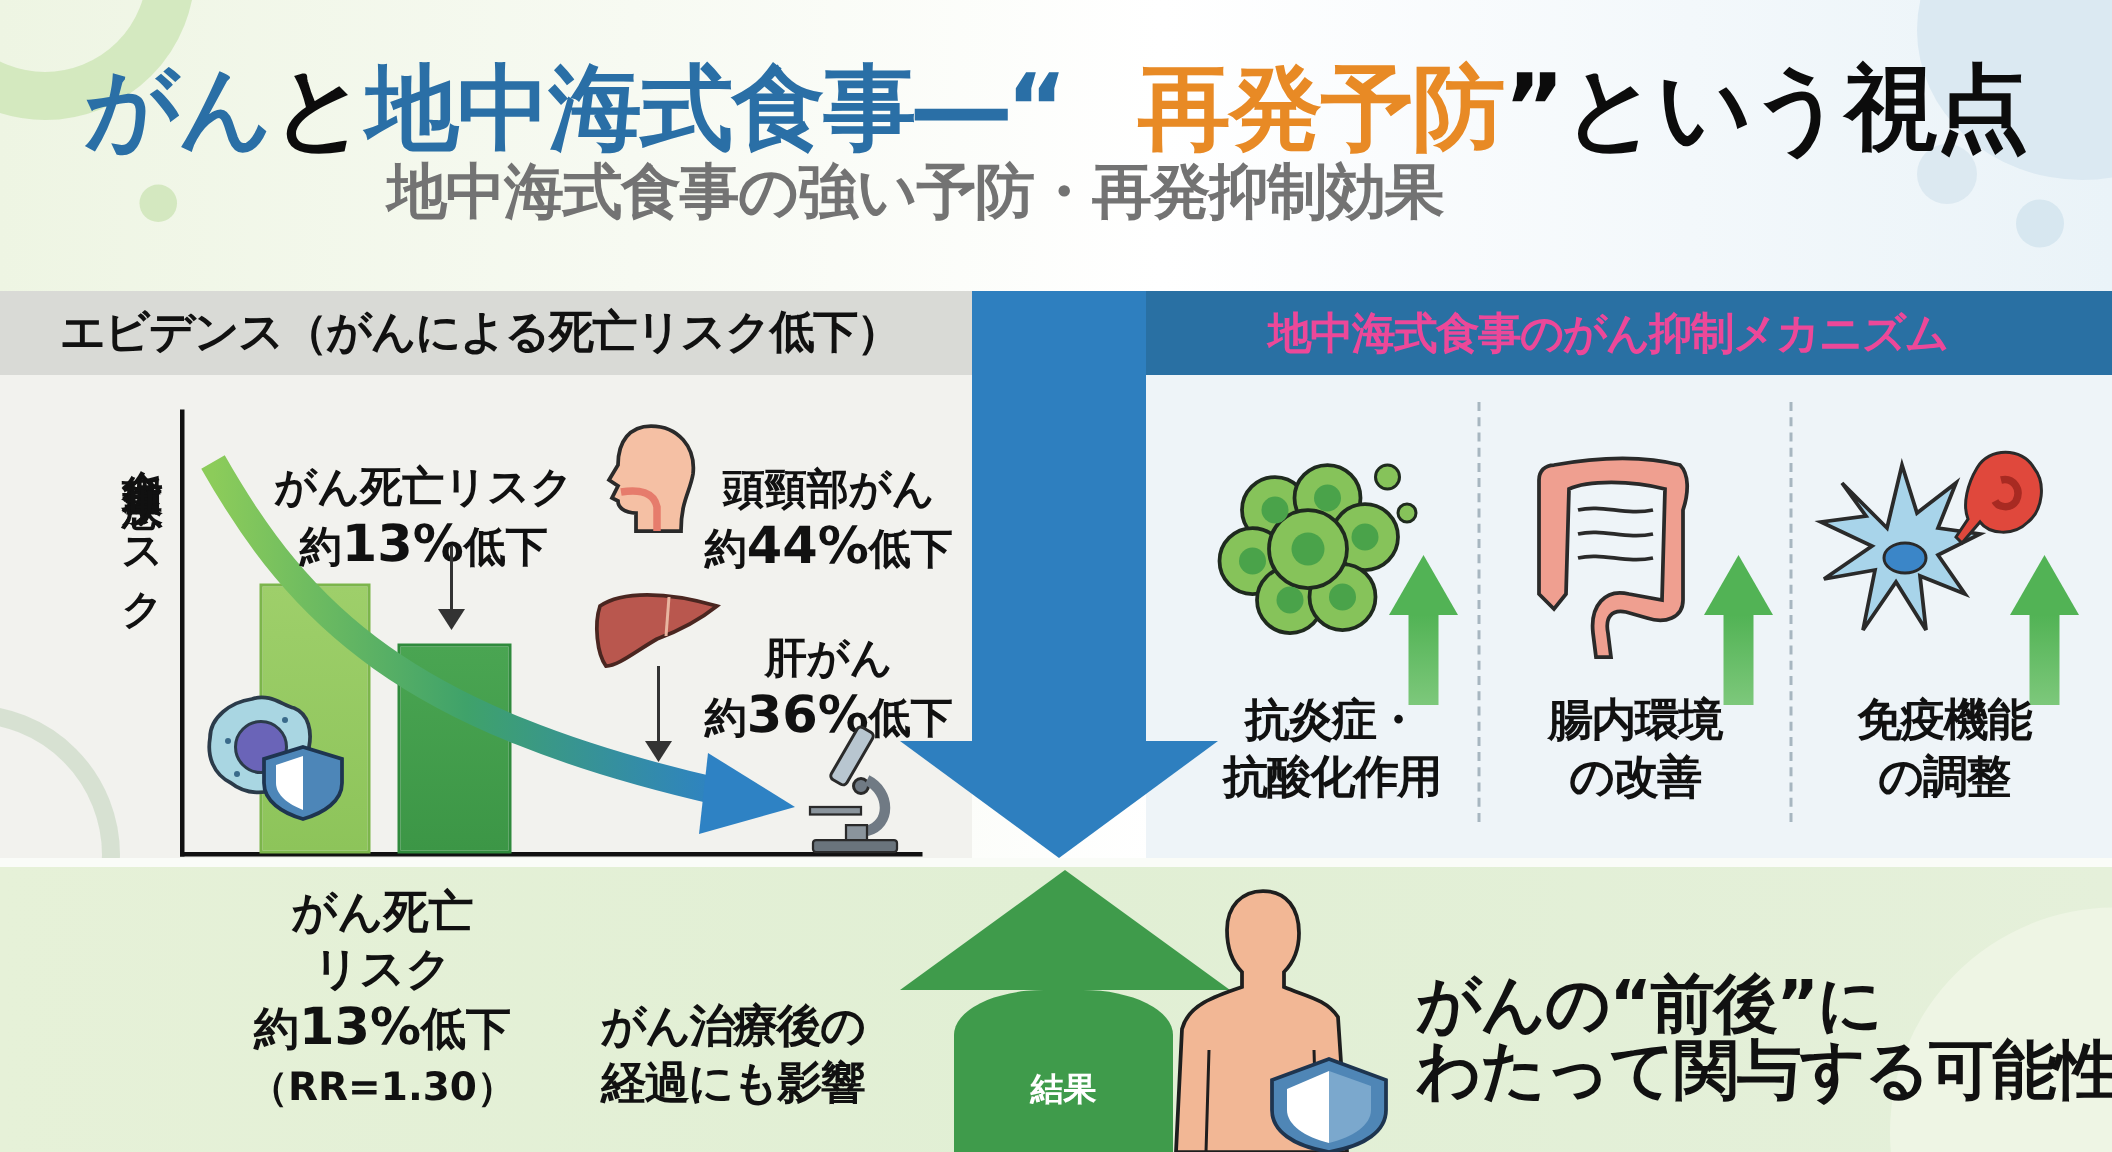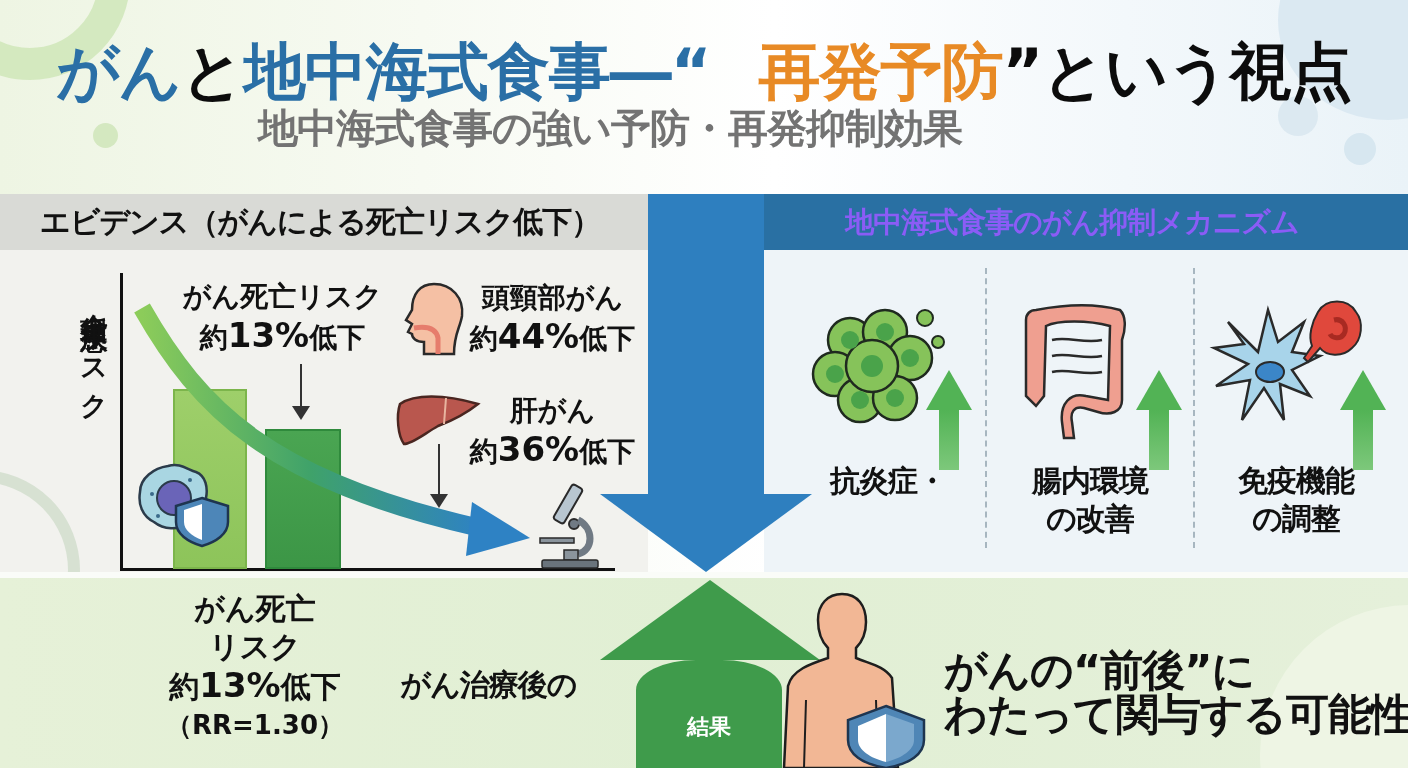--- a/index.html
+++ b/index.html
@@ -43,38 +43,38 @@
     left: 72px; top: 292px; width: 40px;
     font-size: 27px; font-weight: bold; color: #111;
     writing-mode: vertical-rl; text-orientation: upright; letter-spacing: 3px; line-height: 36px;
   }
   .axis-y { left: 120px; top: 273px; width: 3px; height: 298px; background: #111; }
   .axis-x { left: 120px; top: 568px; width: 495px; height: 3px; background: #111; }
 
   .bar1 { left: 173px; top: 389px; width: 74px; height: 180px; background: linear-gradient(180deg, #9ecf6a, #8dc45a); border: 2px solid #7cb54b; }
   .bar2 { left: 265px; top: 429px; width: 76px; height: 140px; background: linear-gradient(180deg, #4aa552, #3c9646); border: 2px solid #2f8a3c; }
 
-  .lbl { font-weight: bold; color: #111; line-height: 38px; white-space: nowrap; }
+  .lbl { font-weight: bold; color: #111; line-height: 38px; white-space: nowrap; margin-top: 28px; }
   .lbl-num { font-size: 34px; }
 
   .lbl-risk { left: 180px; top: 278px; text-align: center; width: 205px; font-size: 28px; }
   .lbl-head { left: 465px; top: 279px; text-align: center; width: 175px; font-size: 28px; }
   .lbl-liver { left: 465px; top: 392px; text-align: center; width: 175px; font-size: 28px; }
 
   .arrow-down-thin { width: 2px; background: #333; }
   .arrow-down-thin::after { content: ""; position: absolute; left: -8px; bottom: -10px; border-left: 9px solid transparent; border-right: 9px solid transparent; border-top: 14px solid #333; }
 
   
   .blue-shaft { left: 648px; top: 194px; width: 116px; height: 300px; background: #2e7fbf; }
   .blue-head { left: 600px; top: 494px; width: 0; height: 0; border-left: 106px solid transparent; border-right: 106px solid transparent; border-top: 78px solid #2e7fbf; }
 
   
   .mech-panel { left: 764px; top: 194px; width: 644px; height: 378px; background: #eef4f8; }
   .mech-head { left: 764px; top: 194px; width: 644px; height: 56px; background: #2970a3; }
-  .mech-head-text { left: 764px; width: 616px; top: 200px; text-align: center; font-size: 29px; font-weight: bold; color: #8b5cf6; line-height: 44px; letter-spacing: -1px; }
+  .mech-head-text { left: 764px; width: 616px; top: 200px; text-align: center; font-size: 29px; font-weight: bold; color: #ec4899; line-height: 44px; letter-spacing: -1px; }
   .mech-divider { top: 268px; width: 0; height: 280px; border-left: 2px dashed #a7b6c0; }
 
   .mech-label { top: 462px; width: 200px; text-align: center; font-size: 30px; font-weight: bold; color: #111; line-height: 38px; letter-spacing: -1px; }
 
   .up-arrow-small { width: 46px; height: 100px; }
   .up-arrow-small .head { position: absolute; left: 0; top: 0; width: 0; height: 0; border-left: 23px solid transparent; border-right: 23px solid transparent; border-bottom: 40px solid #52b355; }
   .up-arrow-small .shaft { position: absolute; left: 13px; top: 40px; width: 20px; height: 60px; background: linear-gradient(180deg, #52b355, #7dc87b); }
 
   
   .result-band { left: 0; top: 578px; width: 1408px; height: 190px; background: linear-gradient(90deg, #e6f1d8 0%, #e1efd4 50%, #e5f0da 100%); }
@@ -198,20 +198,21 @@
   </g>
   <circle cx="115" cy="18" r="8" fill="#86c35a" stroke="#1f2a1f" stroke-width="2"></circle>
   <circle cx="128" cy="42" r="6" fill="#86c35a" stroke="#1f2a1f" stroke-width="2"></circle>
 </svg>
 <div class="abs up-arrow-small" style="left:926px;top:370px">
     <div class="head"></div>
     <div class="shaft"></div>
   </div>
 <div class="abs mech-label" style="left:788px">
   <div>抗炎症・</div>
+  <div>抗酸化作用</div>
 </div>
 
 <svg class="abs" style="left:1018px;top:300px" width="120" height="140" viewBox="0 0 120 140">
   <path d="M18 10 C50 4 80 4 102 10 C108 16 108 28 104 40 L104 100 C104 112 92 116 80 112 L66 108 C56 106 52 112 54 122 L56 138 L46 138 L44 122 C42 104 52 92 68 96 L90 100 L92 26 C70 20 40 20 28 26 L26 96 L18 106 L8 96 L8 20 C8 14 12 10 18 10 Z" fill="#ef9f90" stroke="#2a2a2a" stroke-width="2.5"></path>
   <path d="M34 40 C50 36 66 44 84 40 M34 56 C50 52 66 60 84 56 M34 72 C50 68 66 76 84 72" fill="none" stroke="#2a2a2a" stroke-width="2.5"></path>
 </svg>
 <div class="abs up-arrow-small" style="left:1136px;top:370px">
     <div class="head"></div>
     <div class="shaft"></div>
   </div>
@@ -246,20 +247,21 @@
 
 <div class="abs bottom-left-lbl">
   <div>がん死亡</div>
   <div>リスク</div>
   <div><span>約</span><span style="font-size:34px">13%</span><span>低下</span></div>
   <div style="font-size:26px">（RR=1.30）</div>
 </div>
 
 <div class="abs bottom-mid-lbl">
   <div>がん治療後の</div>
+  <div>経過にも影響</div>
 </div>
 
 <div class="abs green-head"></div>
 <div class="abs green-shaft"></div>
 <div class="abs result-label">結果</div>
 
 <svg class="abs" style="left:780px;top:590px" width="160" height="178" viewBox="0 0 160 178">
   <path d="M62 4 C78 4 86 16 86 32 C86 46 80 54 76 58 L76 68 C90 74 104 76 112 88 L118 178 L4 178 L8 96 C12 80 30 74 48 68 L48 58 C42 52 38 44 38 30 C38 14 48 4 62 4 Z" fill="#f2b795" stroke="#1e1e1e" stroke-width="2.5"></path>
   <path d="M26 110 L24 178 M96 110 L98 178" stroke="#1e1e1e" stroke-width="2"></path>
   <path d="M106 116 L144 130 L144 150 C144 164 130 174 106 178 C82 174 68 164 68 150 L68 130 Z" fill="#4f86b6" stroke="#1e3550" stroke-width="2.5"></path>

